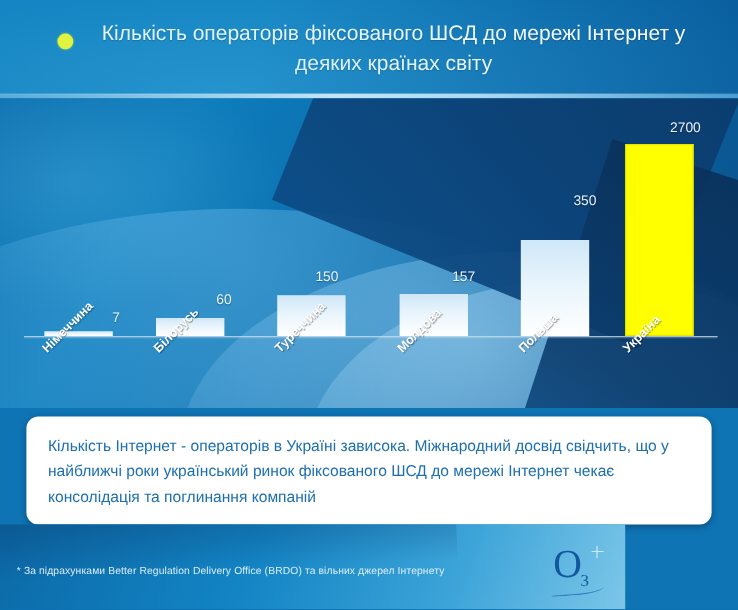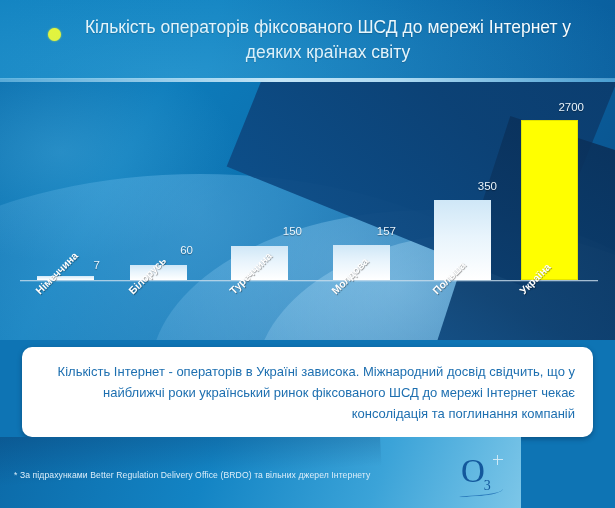--- a/index.html
+++ b/index.html
@@ -138,21 +138,21 @@
   
   #callout {
     position: absolute; left: 22px; top: 347px; width: 571px; height: 90px;
     background: #ffffff;
     border-radius: 10px;
     box-shadow: 0 2px 5px rgba(0,20,45,.35);
     display: flex; align-items: center; justify-content: center;
   }
   #callout p {
     width: 535px;
-    text-align: right;
+    text-align: left;
     color: #1d6fb0;
     font-size: 13px;
     line-height: 21px;
   }
 
   
   #footer {
     position: absolute; left: 0; top: 437px; width: 521px; height: 71px;
     background: linear-gradient(110deg, #0c6aa8 0%, #1384c4 40%, #3ba3d8 72%, #7cc6e8 100%);
     overflow: hidden;
@@ -222,29 +222,29 @@
     <div id="axis"></div>
 
     <div class="bar-value" style="left:30px; top:177px;">7</div>
     <div class="bar" style="left:37px; height:4px;"></div>
     <div class="bar-label" style="left:33px; top:206px;">Німеччина</div>
 
     <div class="bar-value" style="left:123px; top:162px;">60</div>
     <div class="bar" style="left:130px; height:15px;"></div>
     <div class="bar-label" style="left:126px; top:206px;">Білорусь</div>
 
-    <div class="bar-value" style="left:232px; top:143px;">150</div>
+    <div class="bar-value" style="left:212px; top:143px;">150</div>
     <div class="bar" style="left:231px; height:34px;"></div>
     <div class="bar-label" style="left:227px; top:206px;">Туреччина</div>
 
     <div class="bar-value" style="left:326px; top:143px;">157</div>
     <div class="bar" style="left:333px; height:35px;"></div>
     <div class="bar-label" style="left:329px; top:206px;">Молдова</div>
 
-    <div class="bar-value" style="left:427px; top:98px;">350</div>
+    <div class="bar-value" style="left:427px; top:80px;">350</div>
     <div class="bar" style="left:434px; height:80px;"></div>
     <div class="bar-label" style="left:430px; top:206px;">Польша</div>
 
     <div class="bar-value" style="left:514px; top:19px;">2700</div>
     <div class="bar accent" style="left:521px; height:160px;"></div>
     <div class="bar-label" style="left:517px; top:206px;">Україна</div>
   </div>
 
   <div id="callout">
     <p>Кількість Інтернет - операторів в Україні зависока. Міжнародний досвід свідчить, що у найближчі роки український ринок фіксованого ШСД до мережі Інтернет чекає консолідація та поглинання компаній</p>

